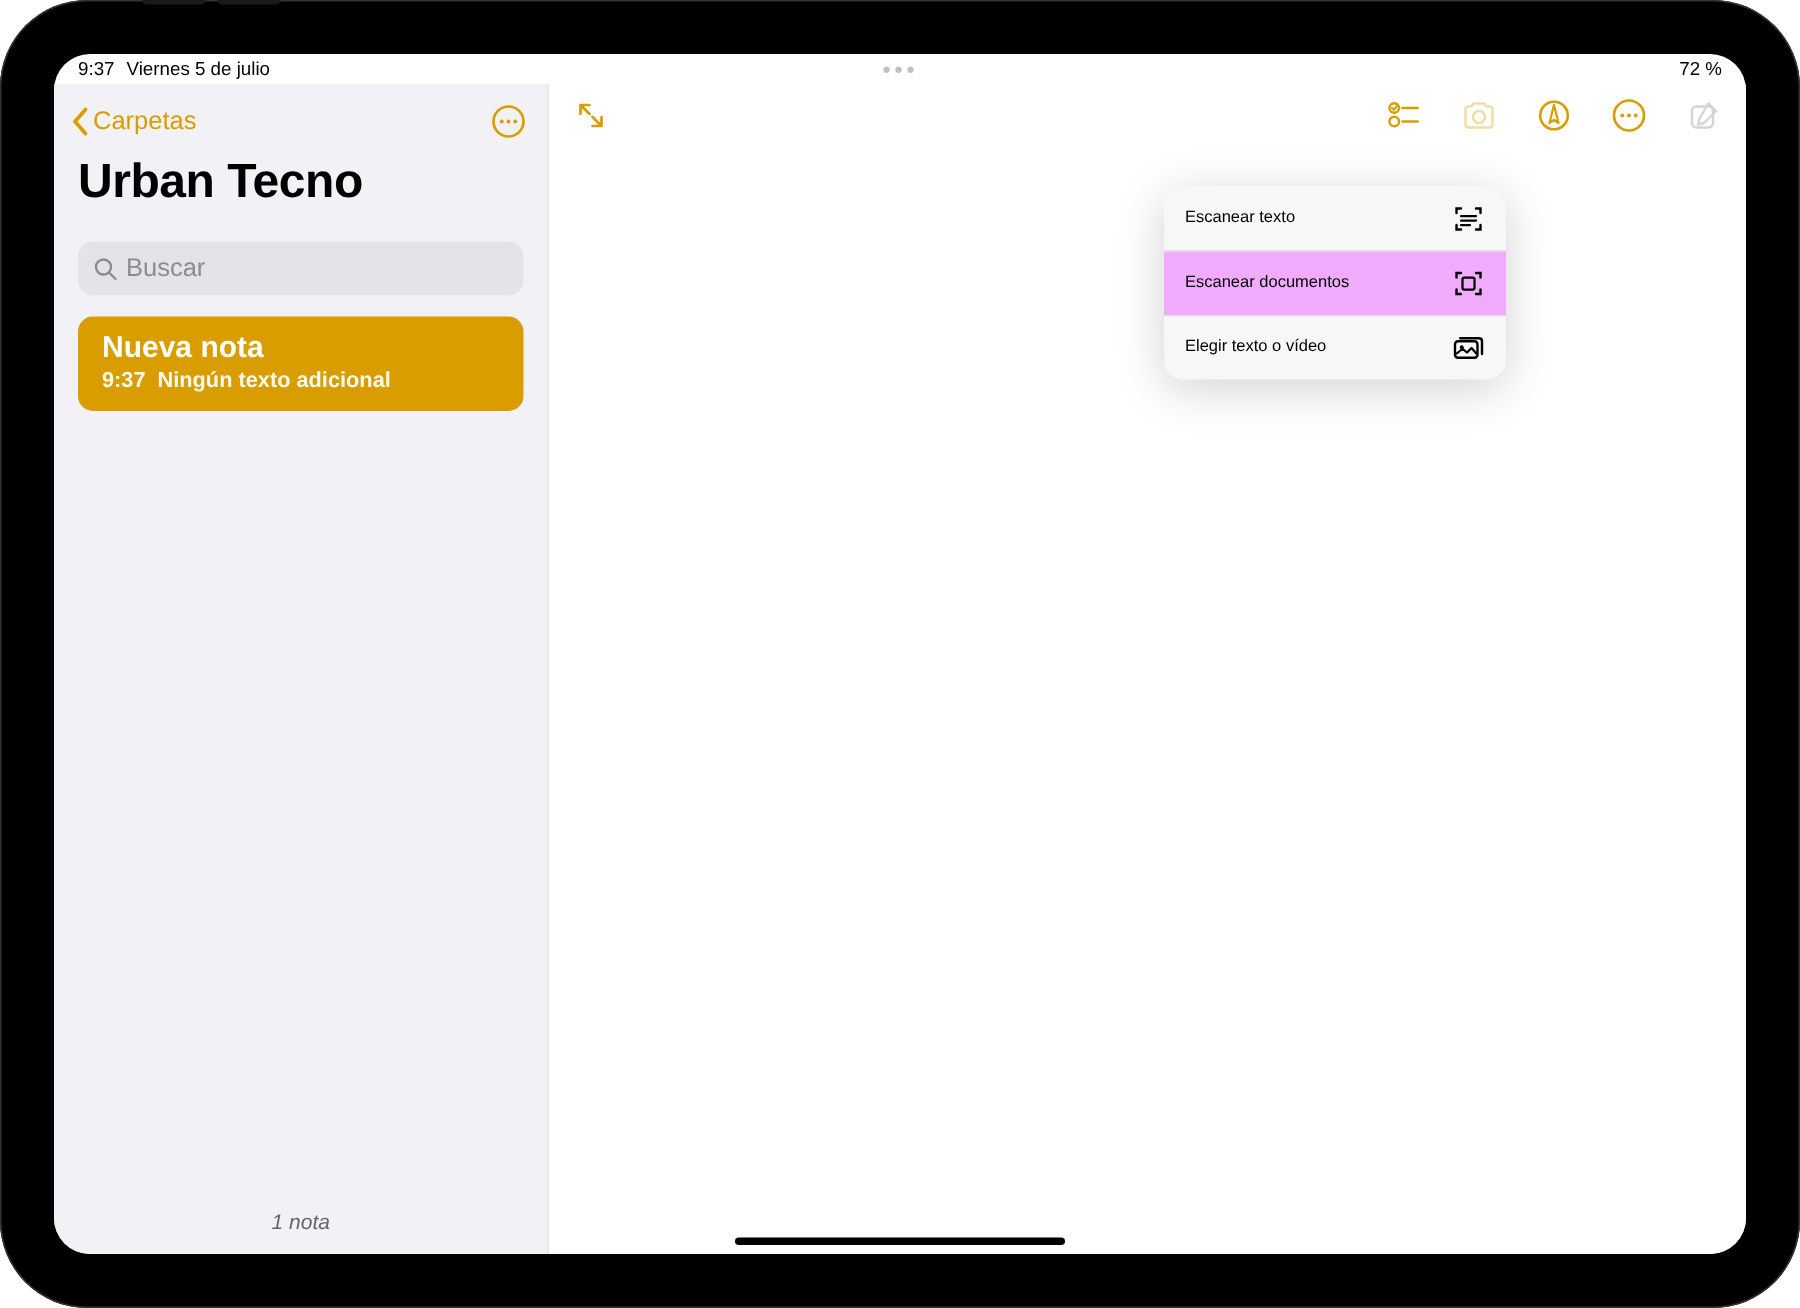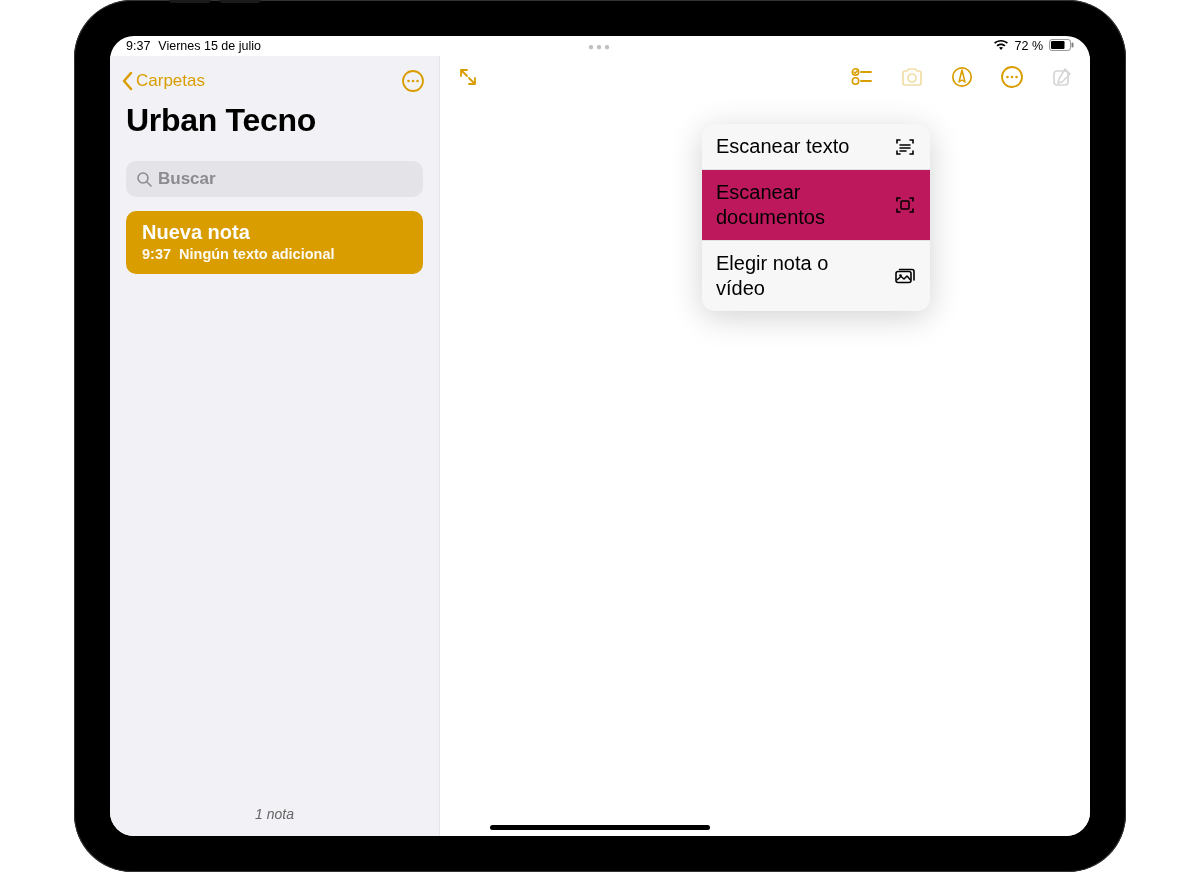--- a/index.html
+++ b/index.html
@@ -1,88 +1,88 @@
 <!DOCTYPE html>
 <html><head>
 <meta charset="utf-8">
 <style>
   * { box-sizing: border-box; margin: 0; padding: 0; font-family: -apple-system, "Helvetica Neue", Arial, sans-serif; -webkit-font-smoothing: antialiased; }
   body { width:1200px; height:872px; background:#fff; display:flex; align-items:center; justify-content:center; }
 
   
-  .device { width:1052px; height:872px; background:#000; border-radius:58px; position:relative; padding:10px; box-shadow:0 0 0 1px #333 inset; }
+  .device { width:1200px; height:872px; background:#000; border-radius:58px; position:relative; padding:10px; box-shadow:0 0 0 1px #333 inset; }
   .device .bezel { width:100%; height:100%; background:#000; border-radius:50px; padding:26px; }
   .screen { width:100%; height:100%; background:#fff; border-radius:24px; overflow:hidden; position:relative; display:flex; flex-direction:column; }
 
   
   .hwbtn { position:absolute; background:#1a1a1a; border-radius:3px; }
   .hwbtn.vol1 { top:-3px; left:95px; width:42px; height:6px; }
   .hwbtn.vol2 { top:-3px; left:145px; width:42px; height:6px; }
 
   
   .statusbar { height:20px; display:flex; align-items:center; justify-content:space-between; padding:0 16px; font-size:12.5px; color:#000; }
   .statusbar .left { display:flex; gap:8px; align-items:center; }
-  .statusbar .right { display:flex; gap:6px; align-items:flex-start; }
+  .statusbar .right { display:flex; gap:6px; align-items:flex-end;flex-direction:column; }
   .statusbar .dots { position:absolute; left:50%; transform:translateX(-50%); color:#c0c0c0; font-size:10px; letter-spacing:2px; }
   .wifi-icon, .battery-icon { display:inline-flex; }
 
   
   .split { flex:1; display:flex; min-height:0; }
   .sidebar { width:330px; background:#f2f2f6; display:flex; flex-direction:column; border-right:1px solid #e5e5e8; position:relative; }
   .main { flex:1; background:#fff; position:relative; }
 
   
   .sb-head { padding:8px 12px 15px 12px; }
   .back-row { display:flex; align-items:center; justify-content:space-between; height:34px; }
   .back-btn { display:flex; align-items:center; gap:2px; color:#d99d00; font-size:17px; }
   .back-btn svg { stroke:#d99d00; }
   .more-btn { width:28px; height:28px; display:flex; align-items:center; justify-content:center; }
   .sb-title { font-size:32px; font-weight:700; color:#000; margin:4px 4px 22px 4px; letter-spacing:-0.3px;}
   .search { height:36px; background:#e4e4e8; border-radius:10px; display:flex; align-items:center; gap:6px; padding:0 10px; margin:0 4px; }
-  .search input { border:none; background:transparent; outline:none; font-size:17px; color:#b91c1c; flex:1;font-weight:bold; }
+  .search input { border:none; background:transparent; outline:none; font-size:17px; color:#b91c1c; flex:1; }
   .search input::placeholder { color:#8b8b90; }
 
   .note-item { margin:14px 4px 0 4px; background:#d99d00; border-radius:10px; padding:10px 16px 12px 16px; color:#fff; }
   .note-item .nt-title { font-size:20px; font-weight:600; }
   .note-item .nt-sub { font-size:14.5px; margin-top:2px; opacity:.95;font-weight:bold;}
   .note-item .nt-sub span.t { margin-right:8px; }
 
   .sb-footer { margin-top:auto; text-align:center; font-size:14px; color:#666; padding:14px 0;font-style:italic; }
 
   
   .ed-toolbar { position:absolute; top:0; left:0; right:0; height:42px; display:flex; align-items:center; padding:0 14px; gap:0; }
   .ed-toolbar .tb-left { display:flex; gap:14px; }
   .ed-toolbar .tb-right { margin-left:auto; display:flex; gap:22px; align-items:center; }
   .icon-btn { width:28px; height:28px; display:flex; align-items:center; justify-content:center; }
   .dim { opacity:.35; }
 
   
   .popover { position:absolute; top:68px; right:160px; width:228px; background:#f7f7f8; border-radius:13px; box-shadow:0 6px 32px rgba(0,0,0,.18); overflow:hidden; }
-  .pop-row { display:flex; align-items:center; justify-content:space-between; padding:10px 14px; font-size:20px; color:#000; border-top:1px solid #e2e2e4; min-height:43px; line-height:1.25; }
+  .pop-row { display:flex; align-items:center; justify-content:space-between; padding:10px 14px; font-size:11px; color:#000; border-top:1px solid #e2e2e4; min-height:43px; line-height:1.25; }
   .pop-row:first-child { border-top:none; }
-  .pop-row.sel { background:#be185d;justify-content:space-between; }
+  .pop-row.sel { background:#f0abfc;justify-content:space-between; }
   .pop-row .lbl { max-width:160px; }
   .pop-row svg { flex-shrink:0; }
 
   
   .home-ind { position:absolute; bottom:6px; left:50%; transform:translateX(-50%); width:220px; height:5px; background:#000; border-radius:3px; }
 </style>
 </head>
 <body>
 
 <div class="device">
   <div class="hwbtn vol1"></div>
   <div class="hwbtn vol2"></div>
   <div class="bezel">
     <div class="screen">
 
       <div class="statusbar">
         <div class="left">
           <span>9:37</span>
-          <span>Viernes 15 de julio</span>
+          <span>Viernes 5 de julio</span>
         </div>
         <span class="dots">●●●</span>
         <div class="right">
           <span class="wifi-icon">
             <svg width="16" height="12" viewBox="0 0 16 12">
                 <path d="M8 11 L6 8.6 C7 7.8 9 7.8 10 8.6 Z M3.5 6.2 C6 4 10 4 12.5 6.2 L11.2 7.4 C9.2 5.8 6.8 5.8 4.8 7.4 Z M1 3.6 C5 0 11 0 15 3.6 L13.8 4.8 C10.4 1.8 5.6 1.8 2.2 4.8 Z" fill="#000"></path>
               </svg>
           </span>
           <span>72 %</span>
           <span class="battery-icon">
@@ -195,21 +195,21 @@
                 </svg>
             </div>
             <div class="pop-row sel">
               <span class="lbl">Escanear documentos</span>
               <svg width="22" height="20" viewBox="0 0 22 20">
                   <path d="M3 6 L3 3 L6 3 M16 3 L19 3 L19 6 M19 14 L19 17 L16 17 M6 17 L3 17 L3 14" fill="none" stroke="#000" stroke-width="1.6" stroke-linecap="round"></path>
                   <rect x="7" y="6" width="8" height="8" rx="1.2" fill="none" stroke="#000" stroke-width="1.5"></rect>
                 </svg>
             </div>
             <div class="pop-row">
-              <span class="lbl">Elegir nota o vídeo</span>
+              <span class="lbl">Elegir texto o vídeo</span>
               <svg width="22" height="18" viewBox="0 0 22 18">
                   <rect x="2" y="4.5" width="15" height="11" rx="2" fill="none" stroke="#000" stroke-width="1.6"></rect>
                   <path d="M5.5 2.5 L18 2.5 Q20 2.5 20 4.5 L20 13" fill="none" stroke="#000" stroke-width="1.6" stroke-linecap="round"></path>
                   <circle cx="6.5" cy="8.5" r="1.3" fill="#000"></circle>
                   <path d="M2.8 13 L7 9.5 L10 12 L13 9 L16.5 13" fill="none" stroke="#000" stroke-width="1.5" stroke-linejoin="round"></path>
                 </svg>
             </div>
           </div>
 
         </div>

